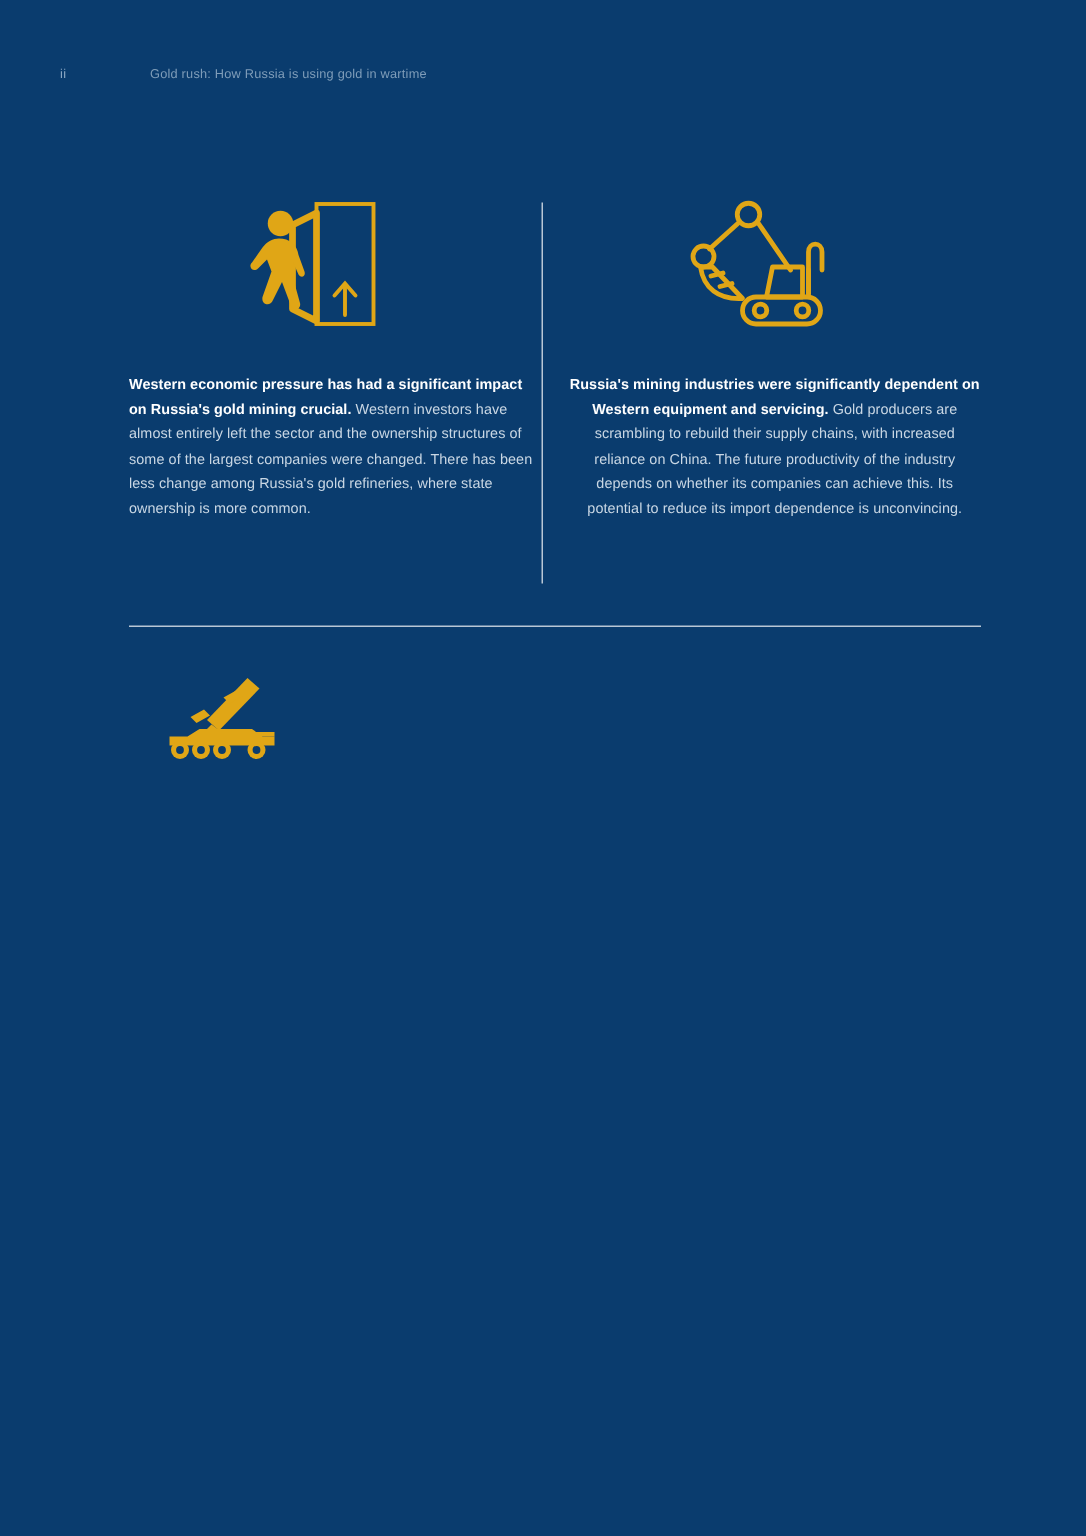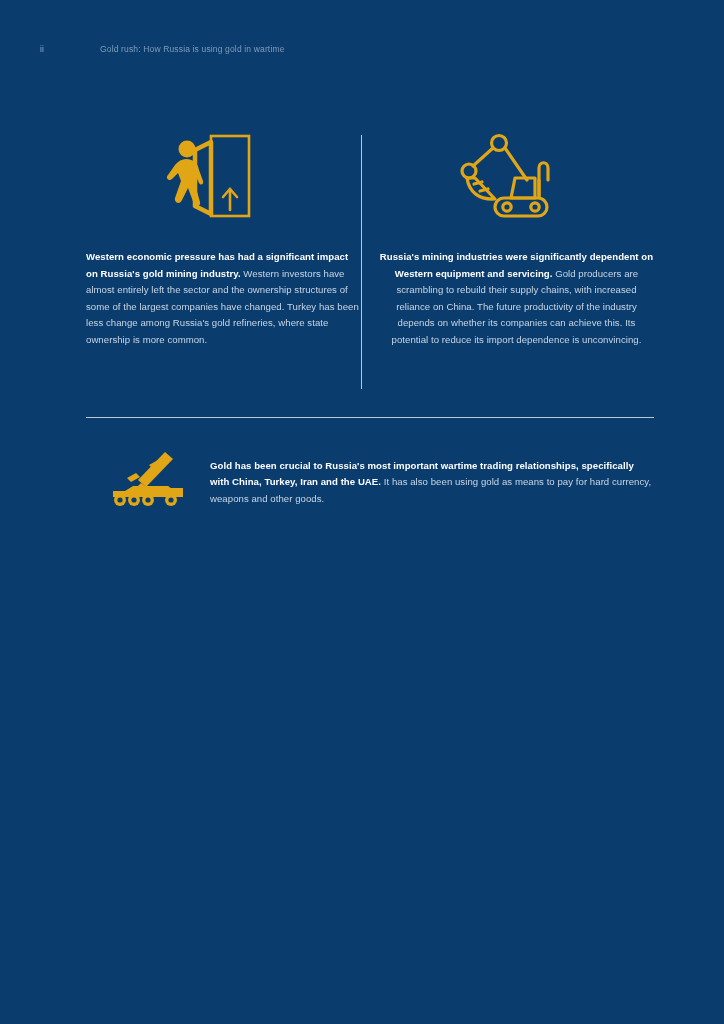--- a/index.html
+++ b/index.html
@@ -155,21 +155,21 @@
           <polyline points="63,69 70,61 77,69"></polyline>
         </g>
 
         <g fill="#e0a616">
           <circle cx="27" cy="21" r="8.5"></circle>
           <path d="M26 31 C33 31 38 35 39 42 L43 53 C44 56 41 58 39 55 L35 46 L35 56 L40 74 C41 78 36 80 34 76 L28 60 L22 72 C20 77 14 75 15 70 L21 53 L18 45 L12 51 C9 54 5 50 8 47 L15 37 C18 33 22 31 26 31 Z"></path>
         </g>
       </svg>
     </div>
     <p class="finding-body">
-      <span class="lede">Western economic pressure has had a significant impact on Russia's gold mining industry.</span><span> Western investors have almost entirely left the sector and the ownership structures of some of the largest companies have changed. Turkey has been less change among Russia's gold refineries, where state ownership is more common.</span>
+      <span class="lede">Western economic pressure has had a significant impact on Russia's gold mining crucial.</span><span> Western investors have almost entirely left the sector and the ownership structures of some of the largest companies were changed. There has been less change among Russia's gold refineries, where state ownership is more common.</span>
     </p>
     <div class="col-divider"></div>
   </div>
 
   <div class="finding-col right">
     <div class="icon-slot digger-slot">
       <svg width="104" height="96" viewBox="0 0 104 96" aria-hidden="true">
         <g fill="none" stroke="#e0a616" stroke-width="3.2" stroke-linecap="round" stroke-linejoin="round">
 
           <circle cx="48" cy="15" r="7.5"></circle>
@@ -222,16 +222,13 @@
         <circle cx="66" cy="50" r="6"></circle>
       </g>
       <g fill="#0a3c6e">
         <circle cx="15" cy="50" r="2.6"></circle>
         <circle cx="29" cy="50" r="2.6"></circle>
         <circle cx="43" cy="50" r="2.6"></circle>
         <circle cx="66" cy="50" r="2.6"></circle>
       </g>
     </svg>
   </div>
-  <p class="highlight-body">
-    <span class="lede">Gold has been crucial to Russia's most important wartime trading relationships, specifically with China, Turkey, Iran and the UAE.</span><span> It has also been using gold as means to pay for hard currency, weapons and other goods.</span>
-  </p>
 </div>
 
 </body></html>

